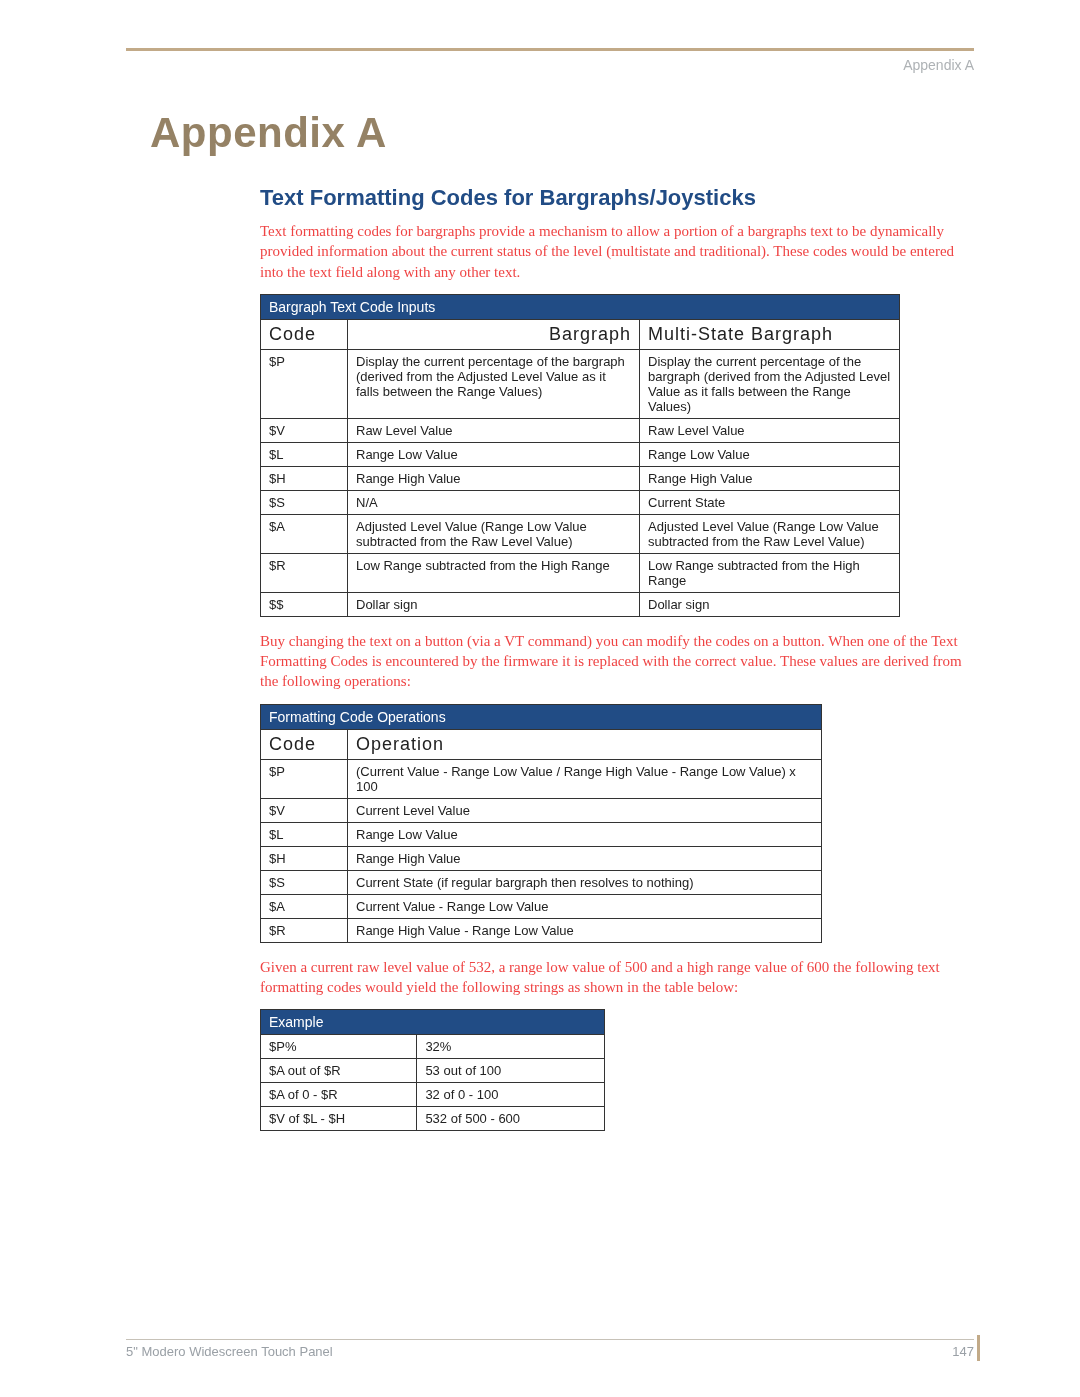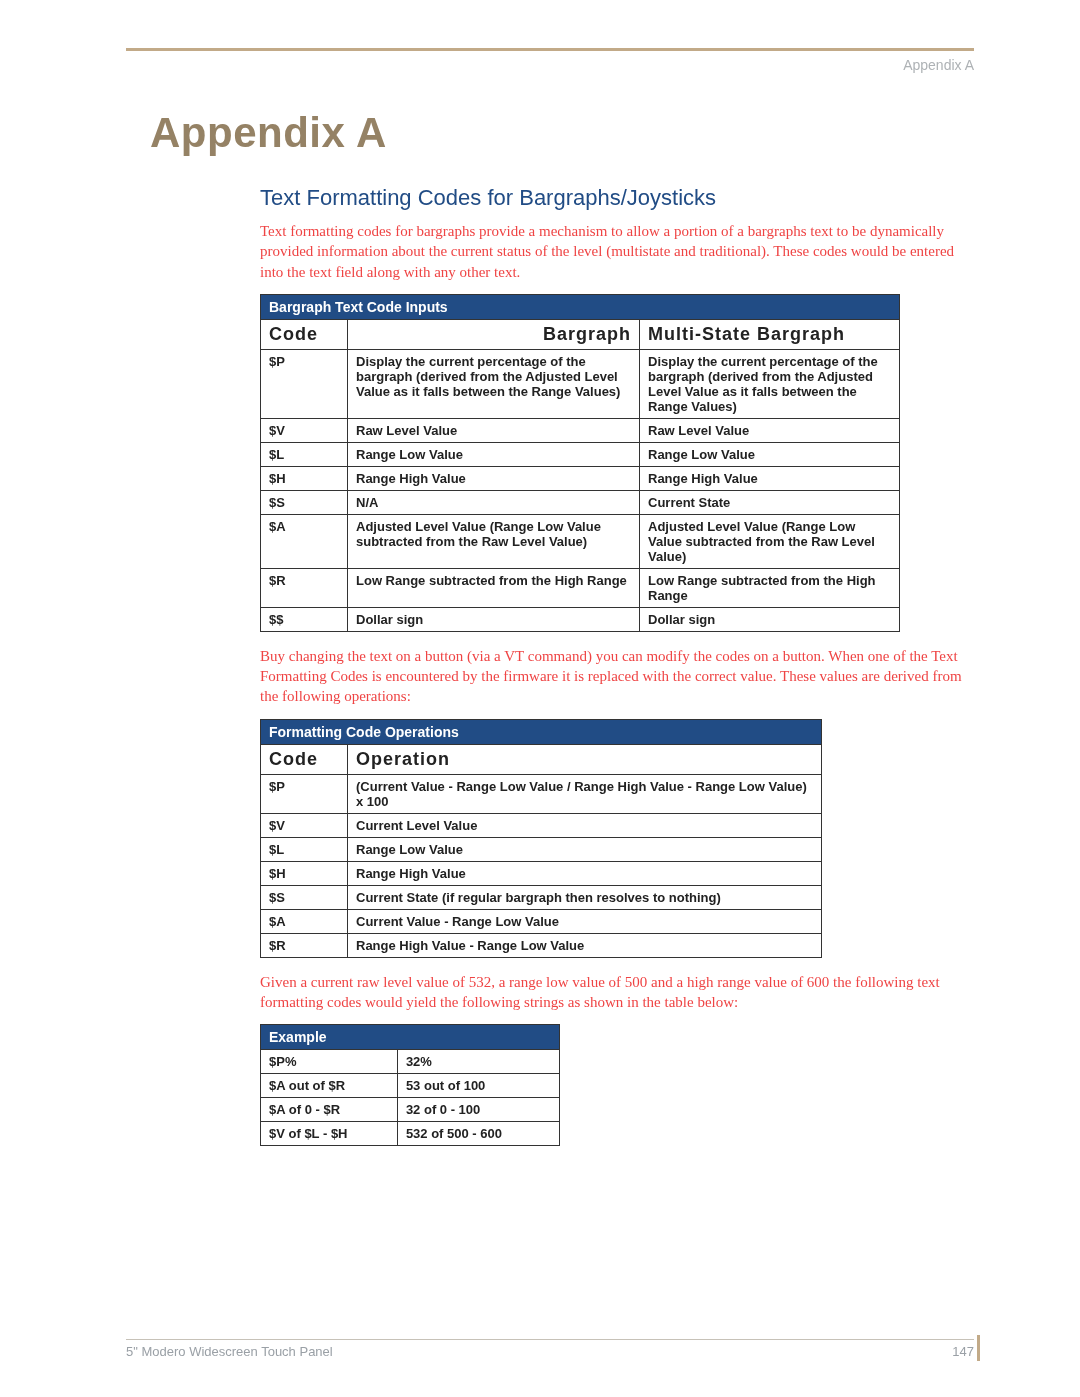--- a/index.html
+++ b/index.html
@@ -33,21 +33,21 @@
     font-family: Arial, Helvetica, sans-serif;
     font-weight: 600;
     color: #958265;
     font-size: 42px;
     margin: 36px 0 28px 0;
     letter-spacing: 0.5px;
   }
   h2.section-title {
     color: #214c85;
     font-size: 22px;
-    font-weight: 400;
+    font-weight: 700;
     margin: 0 0 10px 0;
     padding-left: 110px;
   }
   .body-block {
     padding-left: 110px;
   }
   .body-text {
     font-family: Georgia, 'Times New Roman', serif;
     font-size: 15px;
     line-height: 1.35;
@@ -57,21 +57,21 @@
   table.data-table {
     border-collapse: collapse;
     font-size: 13px;
     margin: 4px 0 14px 0;
   }
   table.data-table td, table.data-table th {
     border: 1px solid #333;
     padding: 4px 8px;
     vertical-align: top;
     text-align: left;
-    font-weight: bold;
+    font-weight: normal;
   }
   .tbl-title {
     background: #214c85;
     color: #fff;
     font-weight: 700;
     font-size: 14px;
     padding: 5px 8px;
   }
   .col-hdr {
     letter-spacing: 1px;
@@ -207,21 +207,21 @@
           </tr>
       <tr>
             <td>$R</td>
             <td>Range High Value - Range Low Value</td>
           </tr>
     </tbody>
       </table>
 
     <p class="body-text">Given a current raw level value of 532, a range low value of 500 and a high range value of 600 the following text formatting codes would yield the following strings as shown in the table below:</p>
 
-    <table class="data-table" style="width:300px;">
+    <table class="data-table" style="width:345px;">
       <tbody>
           <tr>
             <th colspan="2" class="tbl-title">Example</th>
           </tr>
       <tr>
             <td>$P%</td>
             <td>32%</td>
           </tr>
       <tr>
             <td>$A out of $R</td>

